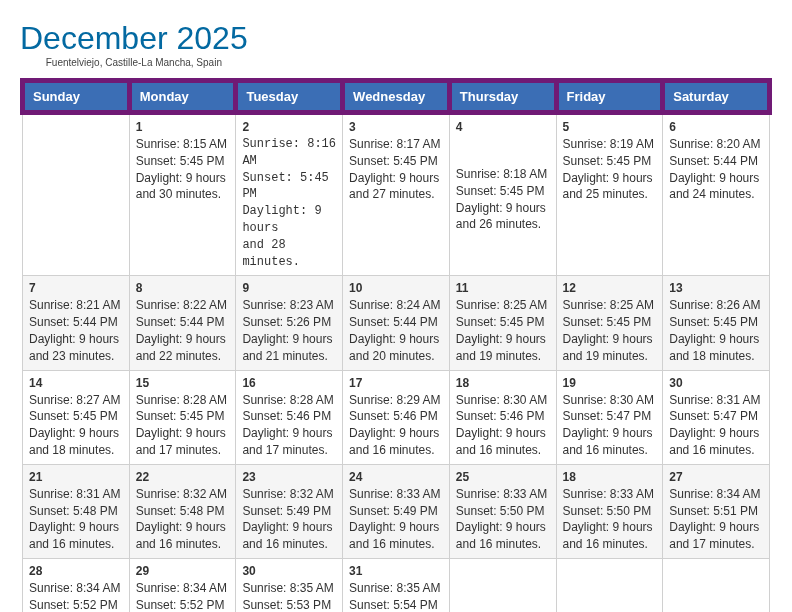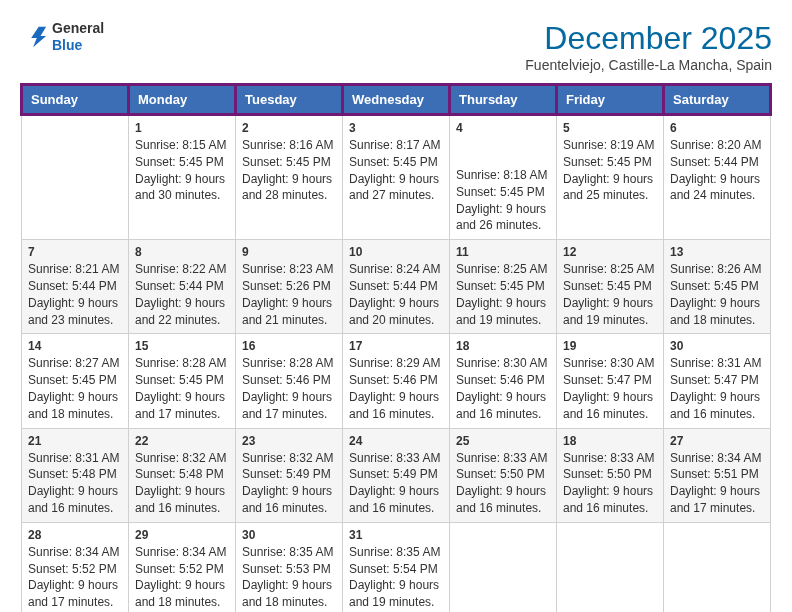--- a/index.html
+++ b/index.html
@@ -36,36 +36,36 @@
     }
     .title-area {
       text-align: right;
     }
     .month-title {
       font-size: 32px;
       font-weight: normal;
       color: #0369a1;
     }
     .subtitle {
-      font-size: 14px;
+      font-size: 10px;
       color: #444;
       text-align: center;
     }
     .calendar {
       width: 100%;
       border-collapse: collapse;
       border: 1px solid #ccc;
     }
     .calendar th {
       background-color: #3b6eb5;
       color: #fff;
       text-align: left;
       padding: 6px 8px;
       font-size: 13px;
-      border: 3px solid #701a75;
+      border: 5px solid #701a75;
     }
     .calendar td {
       vertical-align: top;
       padding: 5px 6px;
       border: 1px solid #d0d0d0;
       width: calc(100% / 7);
       min-height: 80px;
       font-size: 10.5px;
       color: #333;
       background: #fff;
@@ -85,29 +85,20 @@
       line-height: 1.4;
     }
     .empty-cell {
       background: #fff !important;
     }
   </style>
 </head>
 <body>
 
 <div class="header-area">
-  <div class="logo">
-    <svg class="logo-icon" viewBox="0 0 30 30" xmlns="http://www.w3.org/2000/svg">
-      <polygon points="20,4 28,4 22,14 28,14 14,26 18,16 12,16" fill="#1a6bbf"></polygon>
-    </svg>
-    <div class="logo-text">
-      <span class="logo-general">General</span>
-      <span class="logo-blue">Blue</span>
-    </div>
-  </div>
   <div class="title-area">
     <div class="month-title">December 2025</div>
     <div class="subtitle">Fuentelviejo, Castille-La Mancha, Spain</div>
   </div>
 </div>
 
 <table class="calendar">
   <thead>
     <tr>
     <th>Sunday</th>
@@ -124,21 +115,21 @@
         <td class="empty-cell"></td>
         <td>
           <span class="day-number">1</span>
           <div class="day-info" style="white-space: pre-line;">Sunrise: 8:15 AM
 Sunset: 5:45 PM
 Daylight: 9 hours
 and 30 minutes.</div>
         </td>
         <td>
           <span class="day-number">2</span>
-          <div class="day-info" style="white-space: pre-line;">Sunrise: 8:16 AM
+          <div class="day-info" style="white-space: pre-line; font-family: Liberation Mono, monospace;">Sunrise: 8:16 AM
 Sunset: 5:45 PM
 Daylight: 9 hours
 and 28 minutes.</div>
         </td>
         <td>
           <span class="day-number">3</span>
           <div class="day-info" style="white-space: pre-line;">Sunrise: 8:17 AM
 Sunset: 5:45 PM
 Daylight: 9 hours
 and 27 minutes.</div>

